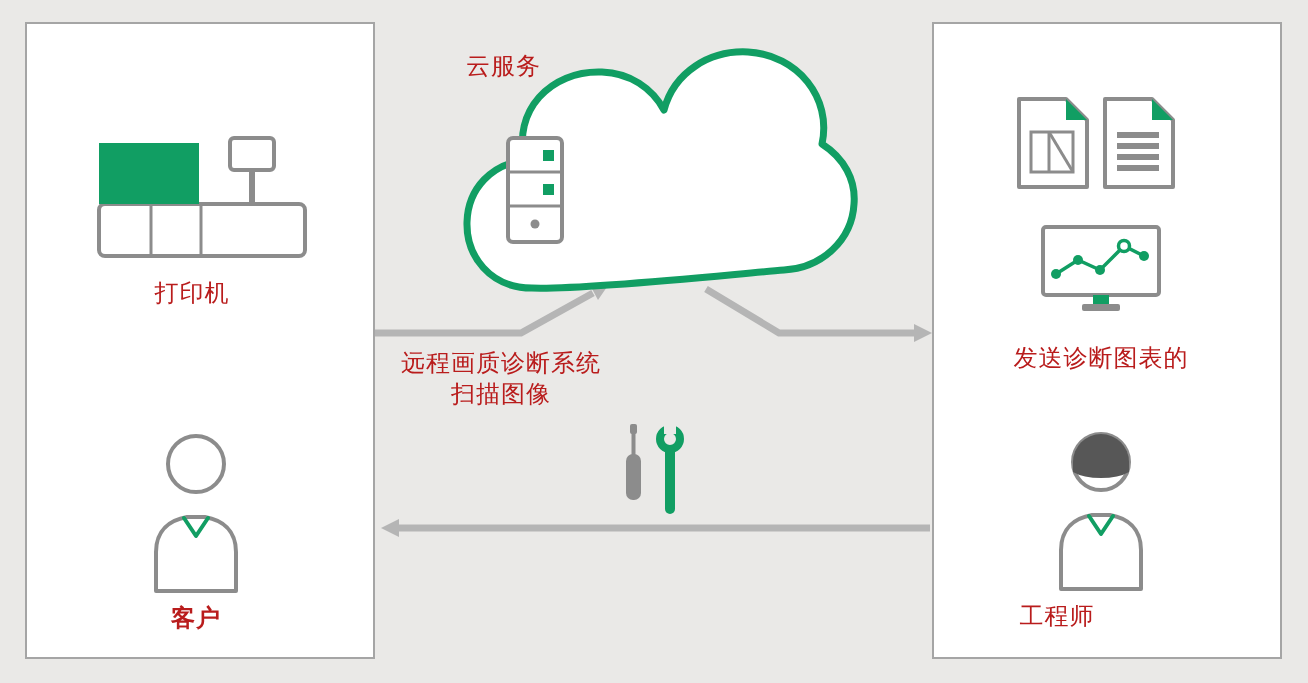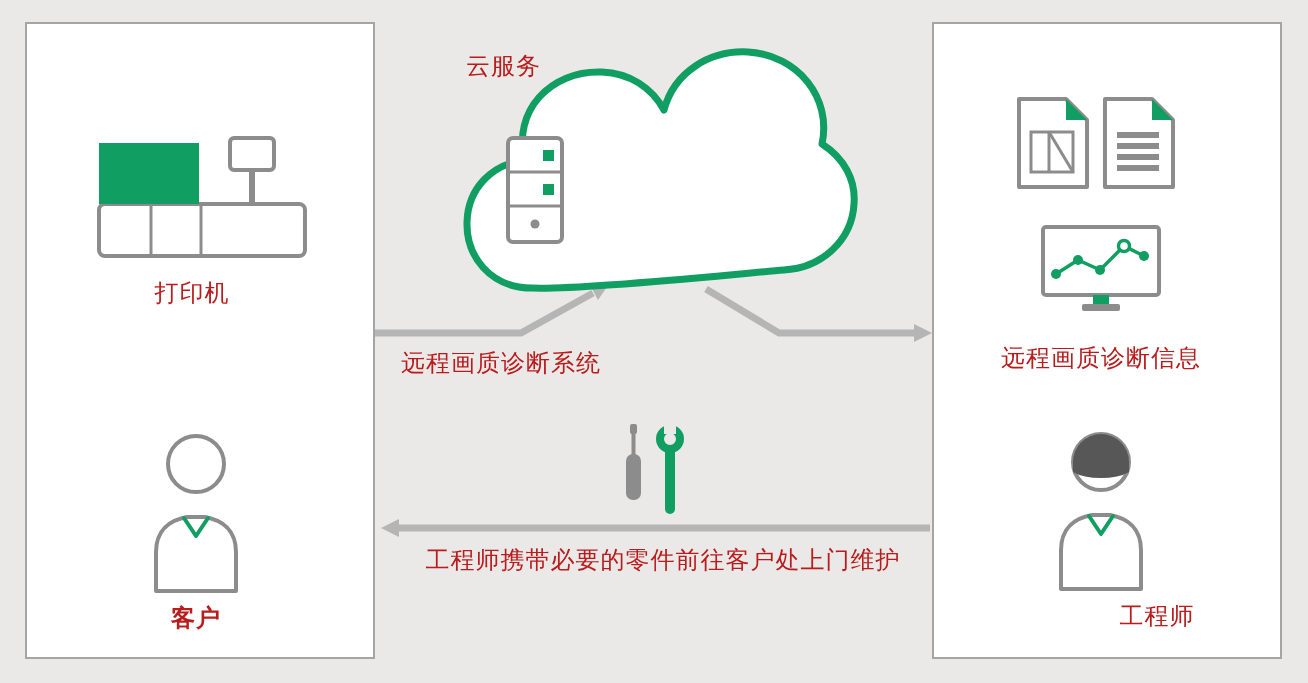--- a/index.html
+++ b/index.html
@@ -144,24 +144,24 @@
     </g>
   </svg>
 
   <div class="label left-align" style="left:466px;top:50px;">云服务</div>
 
 
   <div class="label" style="left:86px;top:277px;width:212px;">打印机</div>
 
   <div class="label" style="left:90px;top:602px;width:212px;font-weight:bold;">客户</div>
 
-  <div class="label" style="left:979px;top:342px;width:244px;">远程画质诊断信息</div>
+  <div class="label" style="left:979px;top:342px;width:244px;">发送诊断图表的</div>
 
-  <div class="label" style="left:1051px;top:600px;width:212px;">工程师</div>
+  <div class="label" style="left:951px;top:600px;width:212px;">工程师</div>
 
   <div class="label" style="left:393px;top:347px;width:216px;">
     <div>远程画质诊断系统</div>
+    <div>扫描图像</div>
   </div>
 
 
-  <div class="label" style="left:408px;top:544px;width:510px;">工程师携带必要的零件前往客户处上门维护</div>
 
 </div>
 
 </body></html>

